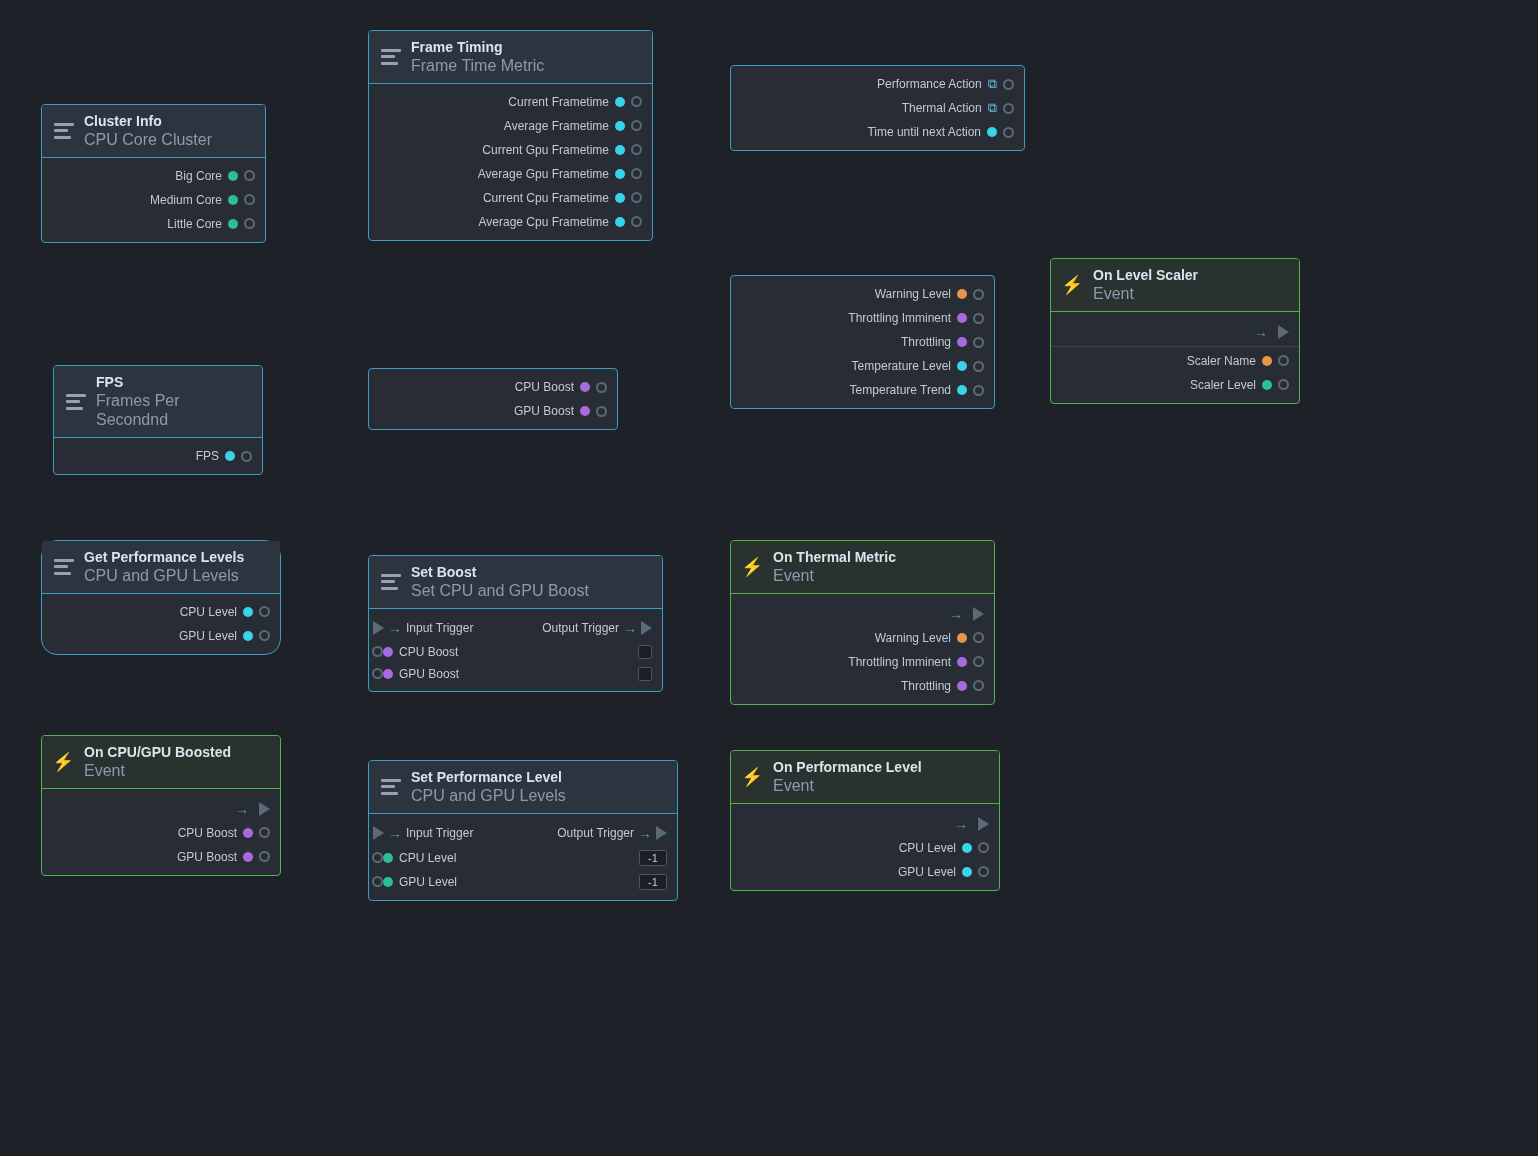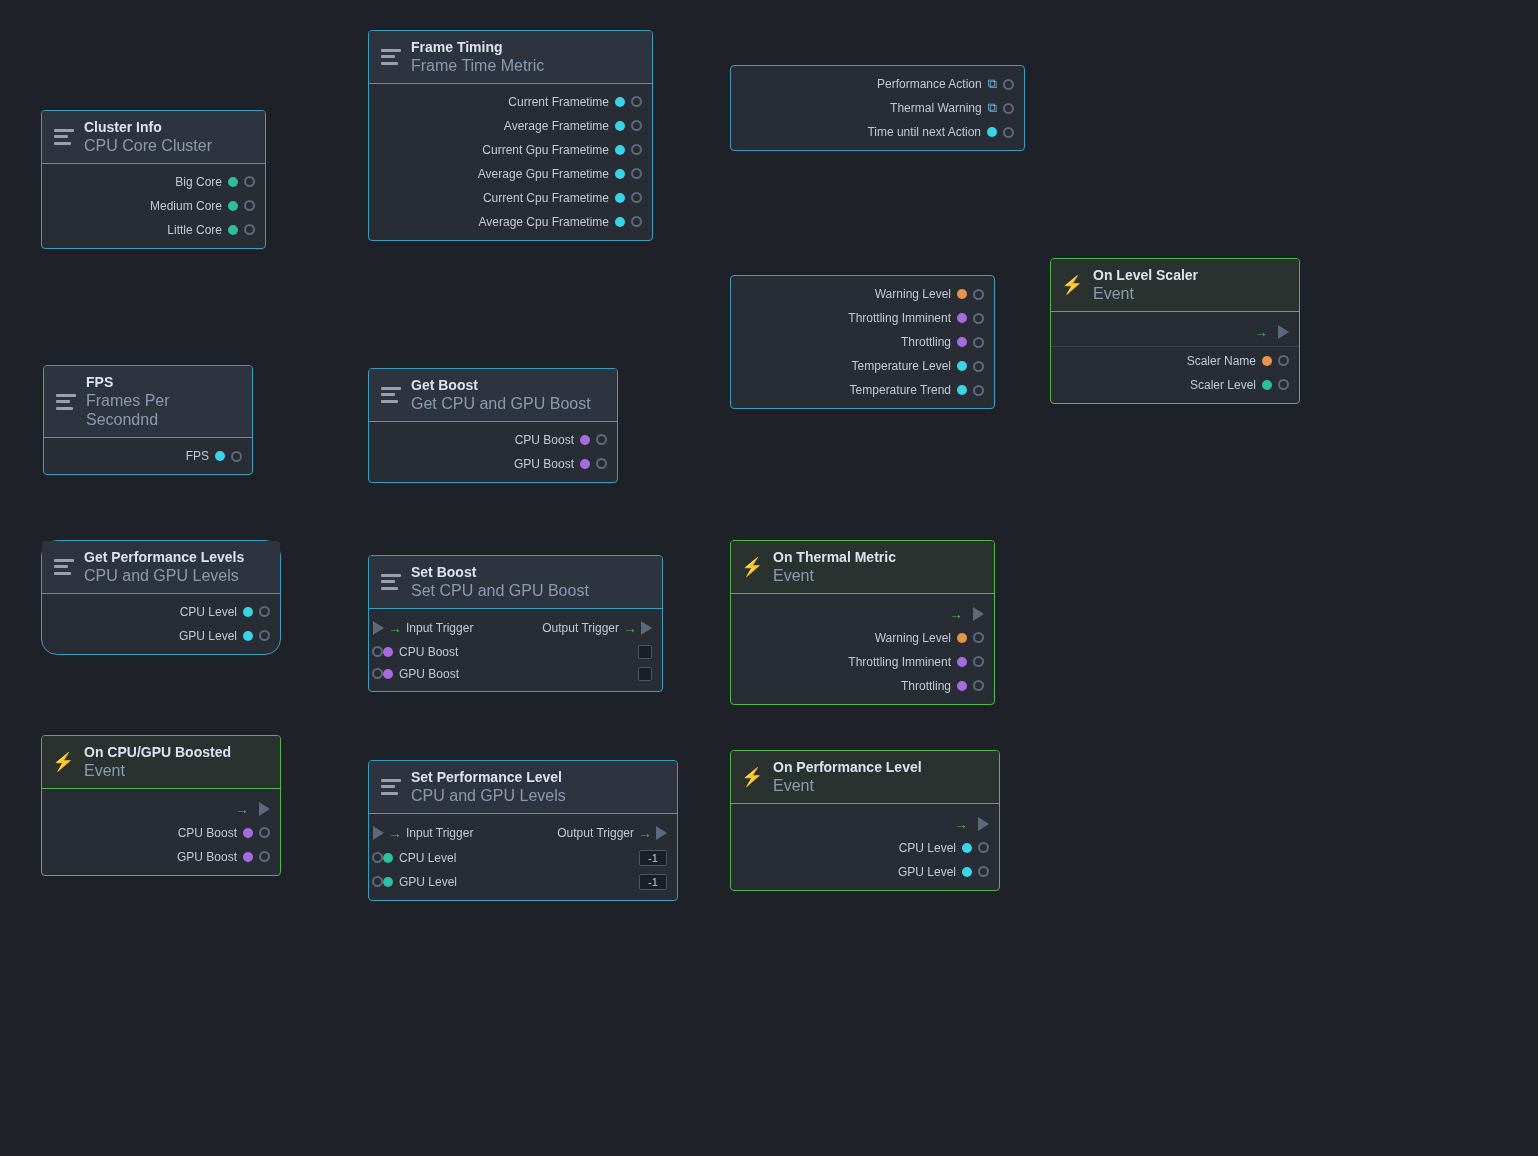--- a/index.html
+++ b/index.html
@@ -185,21 +185,21 @@
     .icon-copy {
       color: #6ab8d8;
       font-size: 13px;
     }
   </style>
 </head>
 <body>
 
 <div class="canvas">
 
-  <div class="node" style="left:41px; top:110px; width:225px;">
+  <div class="node" style="left:41px; top:104px; width:225px;">
     <div class="node-header">
       <div class="node-header-icon">
         <div class="icon-lines">
             <span></span>
             <span></span>
             <span></span>
           </div>
       </div>
       <div class="node-title-block">
         <span class="node-title">Cluster Info</span>
@@ -218,21 +218,21 @@
           <span class="port-out"></span>
         </div>
       <div class="node-row">
           <span class="node-row-label">Little  Core</span>
           <span class="dot dot-teal"></span>
           <span class="port-out"></span>
         </div>
     </div>
   </div>
 
-  <div class="node" style="left:43px; top:365px; width:210px;">
+  <div class="node" style="left:53px; top:365px; width:210px;">
     <div class="node-header">
       <div class="node-header-icon">
         <div class="icon-lines">
             <span></span>
             <span></span>
             <span></span>
           </div>
       </div>
       <div class="node-title-block">
         <span class="node-title">FPS</span>
@@ -346,33 +346,20 @@
         </div>
       <div class="node-row">
           <span class="node-row-label">Average  Cpu  Frametime</span>
           <span class="dot dot-cyan"></span>
           <span class="port-out"></span>
         </div>
     </div>
   </div>
 
   <div class="node" style="left:368px; top:368px; width:250px;">
-    <div class="node-header">
-      <div class="node-header-icon">
-        <div class="icon-lines">
-            <span></span>
-            <span></span>
-            <span></span>
-          </div>
-      </div>
-      <div class="node-title-block">
-        <span class="node-title">Get Boost</span>
-        <span class="node-subtitle">Get CPU and GPU Boost</span>
-      </div>
-    </div>
     <div class="node-body">
       <div class="node-row">
           <span class="node-row-label">CPU  Boost</span>
           <span class="dot dot-purple"></span>
           <span class="port-out"></span>
         </div>
       <div class="node-row">
           <span class="node-row-label">GPU  Boost</span>
           <span class="dot dot-purple"></span>
           <span class="port-out"></span>
@@ -463,21 +450,21 @@
   </div>
 
   <div class="node" style="left:730px; top:65px; width:295px;">
     <div class="node-body">
       <div class="node-row">
         <span class="node-row-label">Performance  Action</span>
         <span class="icon-copy">⧉</span>
         <span class="port-out"></span>
       </div>
       <div class="node-row">
-        <span class="node-row-label">Thermal  Warning</span>
+        <span class="node-row-label">Thermal  Action</span>
         <span class="icon-copy">⧉</span>
         <span class="port-out"></span>
       </div>
       <div class="node-row">
         <span class="node-row-label">Time  until  next  Action</span>
         <span class="dot dot-cyan"></span>
         <span class="port-out"></span>
       </div>
     </div>
   </div>

